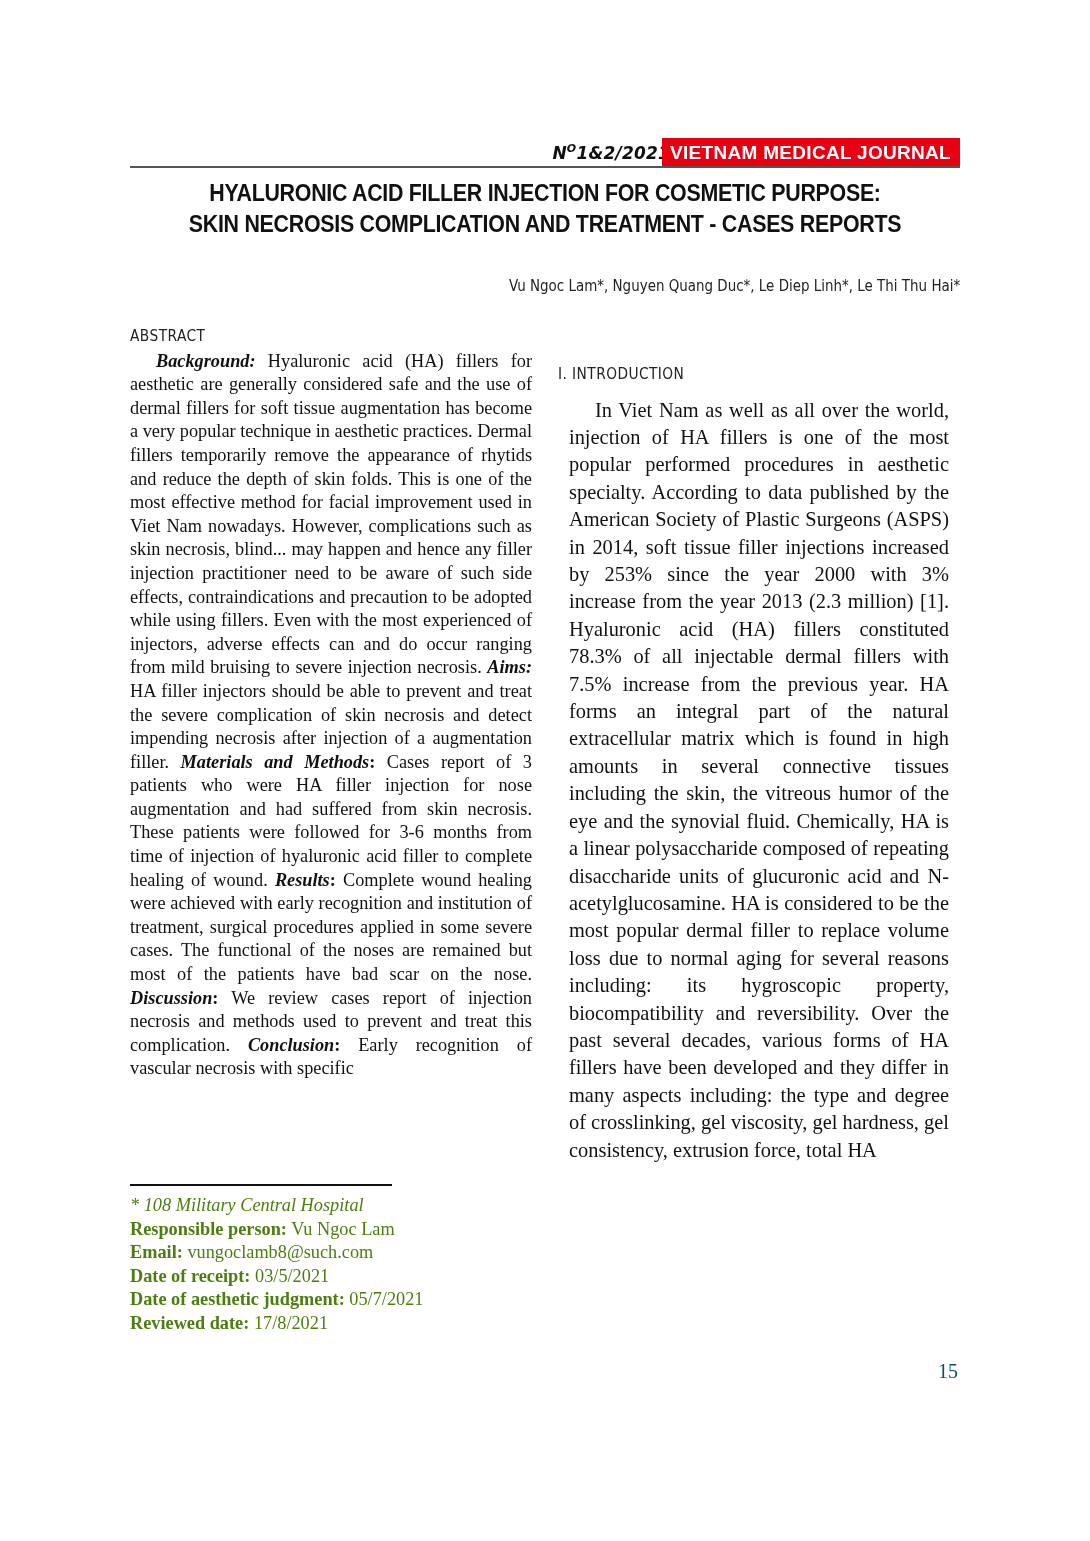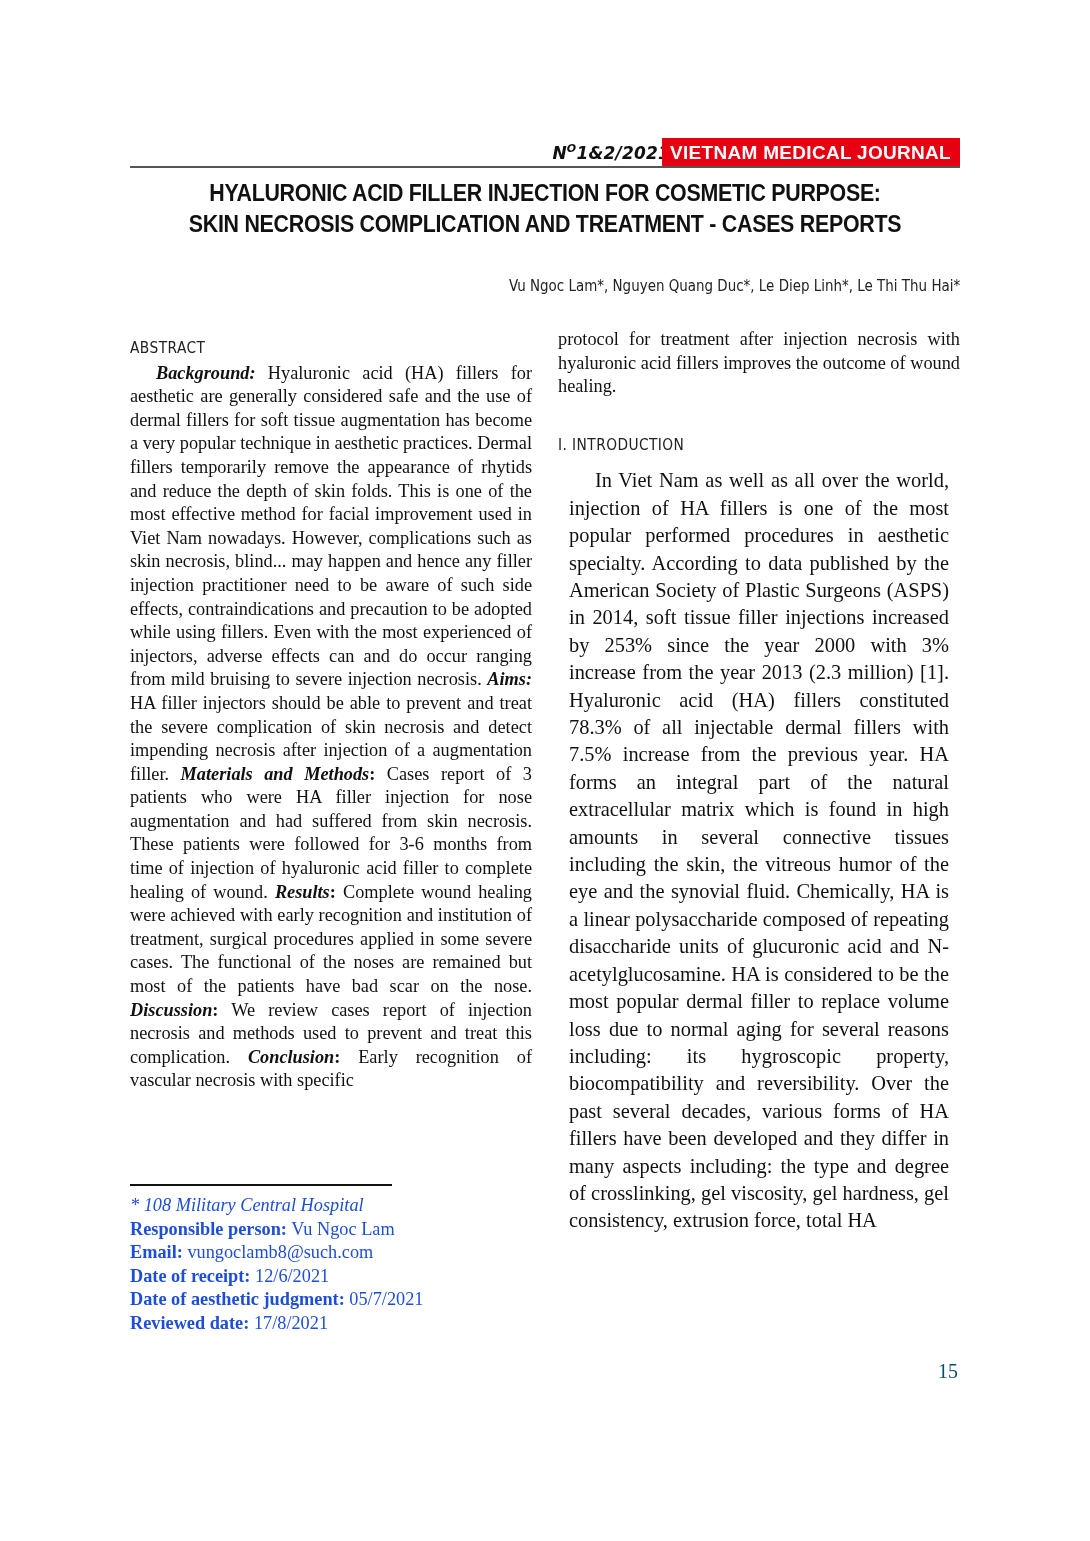--- a/index.html
+++ b/index.html
@@ -9,32 +9,32 @@
   .header-rule { position: absolute; left: 0; right: 0; top: 28px; height: 2px; background: #555; }
   .issue { position: absolute; right: 290px; top: 4px; font-family: "DejaVu Sans", sans-serif; font-weight: bold; font-style: italic; font-size: 17px; color: #111; letter-spacing: 0.2px; }
   .issue sup { font-size: 11px; }
   .journal { position: absolute; right: 0; top: 0; height: 29px; background: #e60012; color: #fff; font-family: "Liberation Sans", sans-serif; font-weight: bold; font-size: 19px; line-height: 29px; padding: 0 9px 0 8px; transform-origin: right; letter-spacing: 0.3px; }
 
   .title { position: absolute; left: 130px; top: 178px; width: 830px; text-align: center; font-family: "Liberation Sans", sans-serif; font-weight: bold; font-size: 23px; line-height: 31px; color: #111; letter-spacing: -0.3px; transform: scaleX(0.93); transform-origin: center; }
 
   .authors { position: absolute; right: 130px; top: 276px; font-family: "DejaVu Sans", sans-serif; font-size: 16px; color: #222; letter-spacing: 0px; transform: scaleX(0.84); transform-origin: right; white-space: nowrap; }
 
   .col { position: absolute; font-family: "Liberation Serif", serif; font-size: 18.3px; line-height: 23.6px; text-align: justify; color: #111; }
-  .col-left { left: 130px; top: 336px; width: 402px; }
+  .col-left { left: 130px; top: 324px; width: 402px; }
   .col-right { left: 558px; top: 328px; width: 402px; }
 
   .section-head { font-family: "DejaVu Sans", sans-serif; font-size: 16px; color: #222; letter-spacing: 0.5px; transform: scaleX(0.86); transform-origin: left; display: block; margin-bottom: 2px; }
   .para { text-indent: 26px; margin: 0; }
   .para b i, .para i b { font-weight: bold; }
 
   .intro { font-size: 20.4px; line-height: 27.4px; margin: 11px; text-indent: 26px; }
   .intro-head { margin-top: 34px; margin-bottom: 4px; }
 
   .footnote-rule { position: absolute; left: 130px; top: 1184px; width: 262px; height: 1.5px; background: #111; }
-  .footnote { position: absolute; left: 130px; top: 1194px; font-family: "Liberation Serif", serif; font-size: 18.3px; line-height: 23.6px; color: #1d4ed8; }
+  .footnote { position: absolute; left: 130px; top: 1194px; font-family: "Liberation Serif", serif; font-size: 18.3px; line-height: 23.6px; color: #4d7c0f; }
   .footnote div { white-space: nowrap; }
 
   .page-number { position: absolute; left: 938px; top: 1360px; font-family: "Liberation Serif", serif; font-size: 20px; color: #0c4a6e; }
 </style>
 </head>
 <body>
 
 <div class="header">
   <div class="issue"><span>N</span><sup>O</sup><span>1&amp;2/2021</span></div>
   <div class="journal">VIETNAM MEDICAL JOURNAL</div>
@@ -47,28 +47,27 @@
 </div>
 
 <div class="authors">Vu Ngoc Lam*, Nguyen Quang Duc*, Le Diep Linh*, Le Thi Thu Hai*</div>
 
 <div class="col col-left">
   <span class="section-head">ABSTRACT</span>
   <p class="para"><b><i>Background:</i></b><span> Hyaluronic acid (HA) fillers for aesthetic are generally considered safe and the use of dermal fillers for soft tissue augmentation has become a very popular technique in aesthetic practices. Dermal fillers temporarily remove the appearance of rhytids and reduce the depth of skin folds. This is one of the most effective method for facial improvement used in Viet Nam nowadays.  However, complications such as skin necrosis, blind... may happen and hence any filler injection practitioner need to be aware of such side effects, contraindications and precaution to be adopted while using fillers. Even with the most experienced of injectors, adverse effects can and do occur ranging from mild bruising to severe injection necrosis. </span><b><i>Aims:</i></b><span> HA filler injectors should be able to prevent and treat the severe complication of skin necrosis and detect impending necrosis after injection of a augmentation filler. </span><b><i>Materials and Methods</i></b><b>:</b><span> Cases report of 3 patients who were HA filler injection for nose augmentation and had suffered from skin necrosis. These patients were followed for 3-6  months from time of injection of hyaluronic acid filler to complete healing of wound. </span><b><i>Results</i></b><b>:</b><span> Complete wound healing were achieved with early recognition and institution of treatment, surgical procedures applied in some severe cases. The functional of the noses are remained but  most of the patients have bad scar on the nose. </span><b><i>Discussion</i></b><b>:</b><span> We review cases report of injection necrosis and methods used to prevent and treat this complication. </span><b><i>Conclusion</i></b><b>:</b><span> Early recognition of vascular necrosis with specific</span></p>
 </div>
 
 <div class="col col-right">
-  <p class="para" style="text-indent:0">protocol for treatment after injection necrosis with hyaluronic acid fillers improves the outcome of wound healing.</p>
   <span class="section-head intro-head">I. INTRODUCTION</span>
   <p class="intro">In Viet Nam as well as all over the world, injection of HA fillers is one of the most popular performed procedures in aesthetic specialty. According to data published by the American Society of Plastic Surgeons (ASPS) in 2014, soft tissue filler injections increased by 253% since the year 2000 with 3% increase from the year 2013 (2.3 million) [1]. Hyaluronic acid (HA) fillers constituted 78.3% of all injectable dermal fillers with 7.5% increase from the previous year. HA forms an integral part of the natural extracellular matrix which is found in high amounts in several connective tissues including the skin, the vitreous humor of the eye and the synovial fluid. Chemically, HA is a linear polysaccharide composed of repeating disaccharide units of glucuronic acid and N- acetylglucosamine. HA is considered to be the most popular dermal filler to replace volume loss due to normal aging for several reasons including: its hygroscopic property, biocompatibility and reversibility. Over the past several decades, various forms of HA fillers have been developed and they differ in many aspects including: the type and degree of crosslinking, gel viscosity, gel hardness, gel consistency, extrusion force, total HA</p>
 </div>
 
 <div class="footnote-rule"></div>
 <div class="footnote">
   <div><i>* 108 Military Central Hospital</i></div>
   <div><b>Responsible person:</b><span> Vu Ngoc Lam</span></div>
   <div><b>Email:</b><span> vungoclamb8@such.com</span></div>
-  <div><b>Date of receipt:</b><span> 12/6/2021</span></div>
+  <div><b>Date of receipt:</b><span> 03/5/2021</span></div>
   <div><b>Date of aesthetic judgment:</b><span> 05/7/2021</span></div>
   <div><b>Reviewed date:</b><span> 17/8/2021</span></div>
 </div>
 
 <div class="page-number">15</div>
 
 </body></html>

